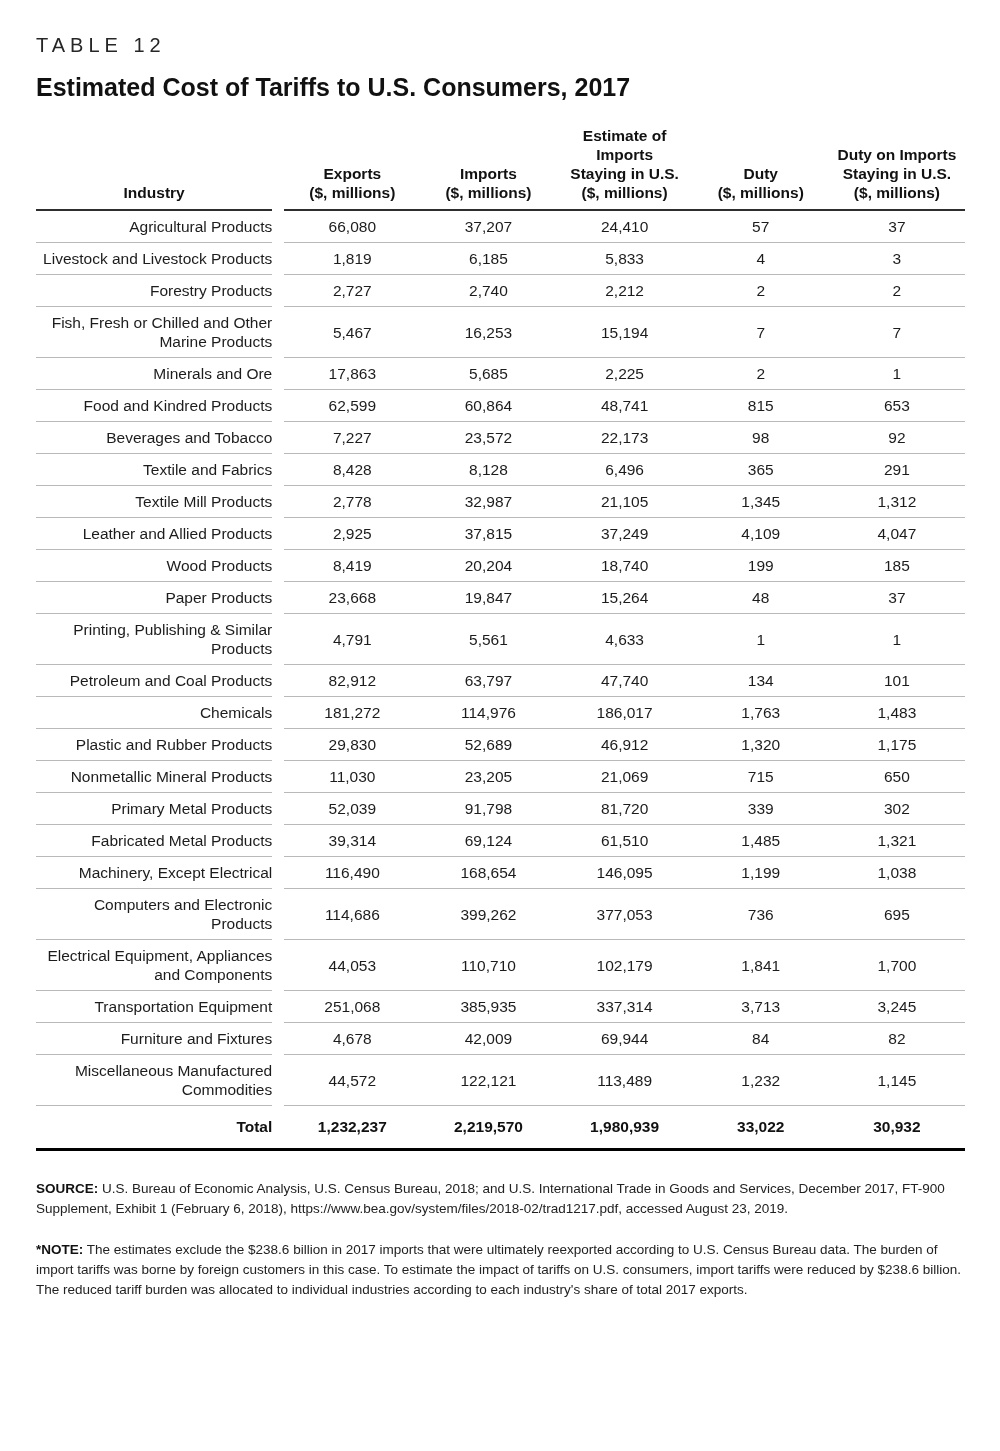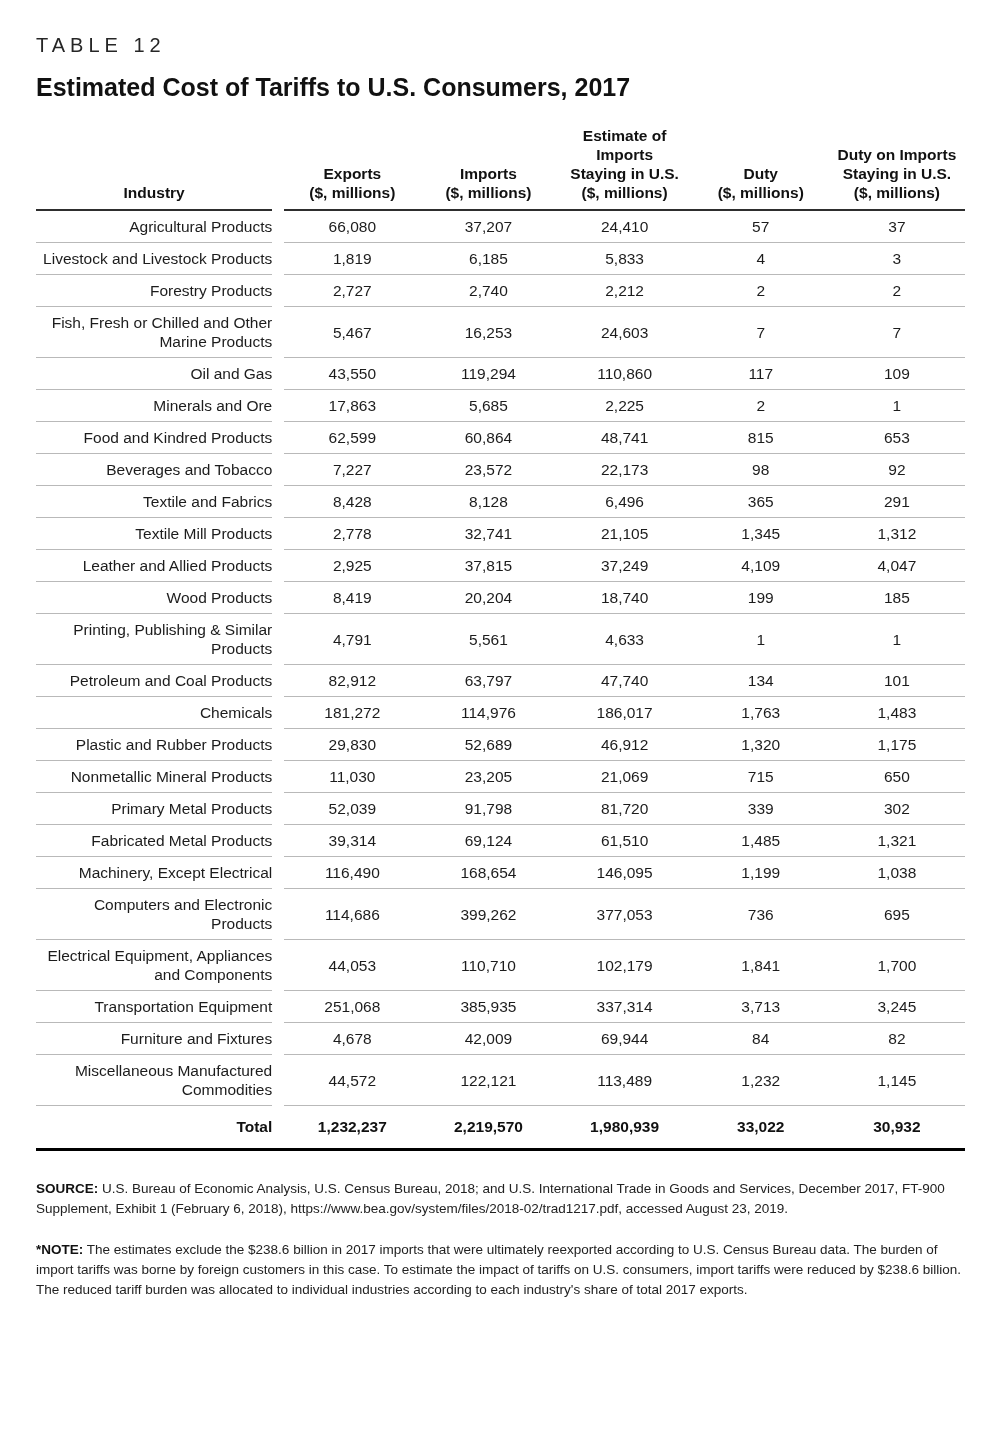--- a/index.html
+++ b/index.html
@@ -159,32 +159,23 @@
           <td class="num">2,740</td>
           <td class="num">2,212</td>
           <td class="num">2</td>
           <td class="num">2</td>
         </tr>
         <tr>
           <td class="ind">Fish, Fresh or Chilled and Other Marine Products</td>
           <td class="sp"></td>
           <td class="num">5,467</td>
           <td class="num">16,253</td>
-          <td class="num">24,603</td>
+          <td class="num">15,194</td>
           <td class="num">7</td>
           <td class="num">7</td>
-        </tr>
-        <tr>
-          <td class="ind">Oil and Gas</td>
-          <td class="sp"></td>
-          <td class="num">43,550</td>
-          <td class="num">119,294</td>
-          <td class="num">110,860</td>
-          <td class="num">117</td>
-          <td class="num">109</td>
         </tr>
         <tr>
           <td class="ind">Minerals and Ore</td>
           <td class="sp"></td>
           <td class="num">17,863</td>
           <td class="num">5,685</td>
           <td class="num">2,225</td>
           <td class="num">2</td>
           <td class="num">1</td>
         </tr>
@@ -212,21 +203,21 @@
           <td class="num">8,428</td>
           <td class="num">8,128</td>
           <td class="num">6,496</td>
           <td class="num">365</td>
           <td class="num">291</td>
         </tr>
         <tr>
           <td class="ind">Textile Mill Products</td>
           <td class="sp"></td>
           <td class="num">2,778</td>
-          <td class="num">32,741</td>
+          <td class="num">32,987</td>
           <td class="num">21,105</td>
           <td class="num">1,345</td>
           <td class="num">1,312</td>
         </tr>
         <tr>
           <td class="ind">Leather and Allied Products</td>
           <td class="sp"></td>
           <td class="num">2,925</td>
           <td class="num">37,815</td>
           <td class="num">37,249</td>
@@ -234,20 +225,29 @@
           <td class="num">4,047</td>
         </tr>
         <tr>
           <td class="ind">Wood Products</td>
           <td class="sp"></td>
           <td class="num">8,419</td>
           <td class="num">20,204</td>
           <td class="num">18,740</td>
           <td class="num">199</td>
           <td class="num">185</td>
+        </tr>
+        <tr>
+          <td class="ind">Paper Products</td>
+          <td class="sp"></td>
+          <td class="num">23,668</td>
+          <td class="num">19,847</td>
+          <td class="num">15,264</td>
+          <td class="num">48</td>
+          <td class="num">37</td>
         </tr>
         <tr>
           <td class="ind">Printing, Publishing &amp; Similar Products</td>
           <td class="sp"></td>
           <td class="num">4,791</td>
           <td class="num">5,561</td>
           <td class="num">4,633</td>
           <td class="num">1</td>
           <td class="num">1</td>
         </tr>

